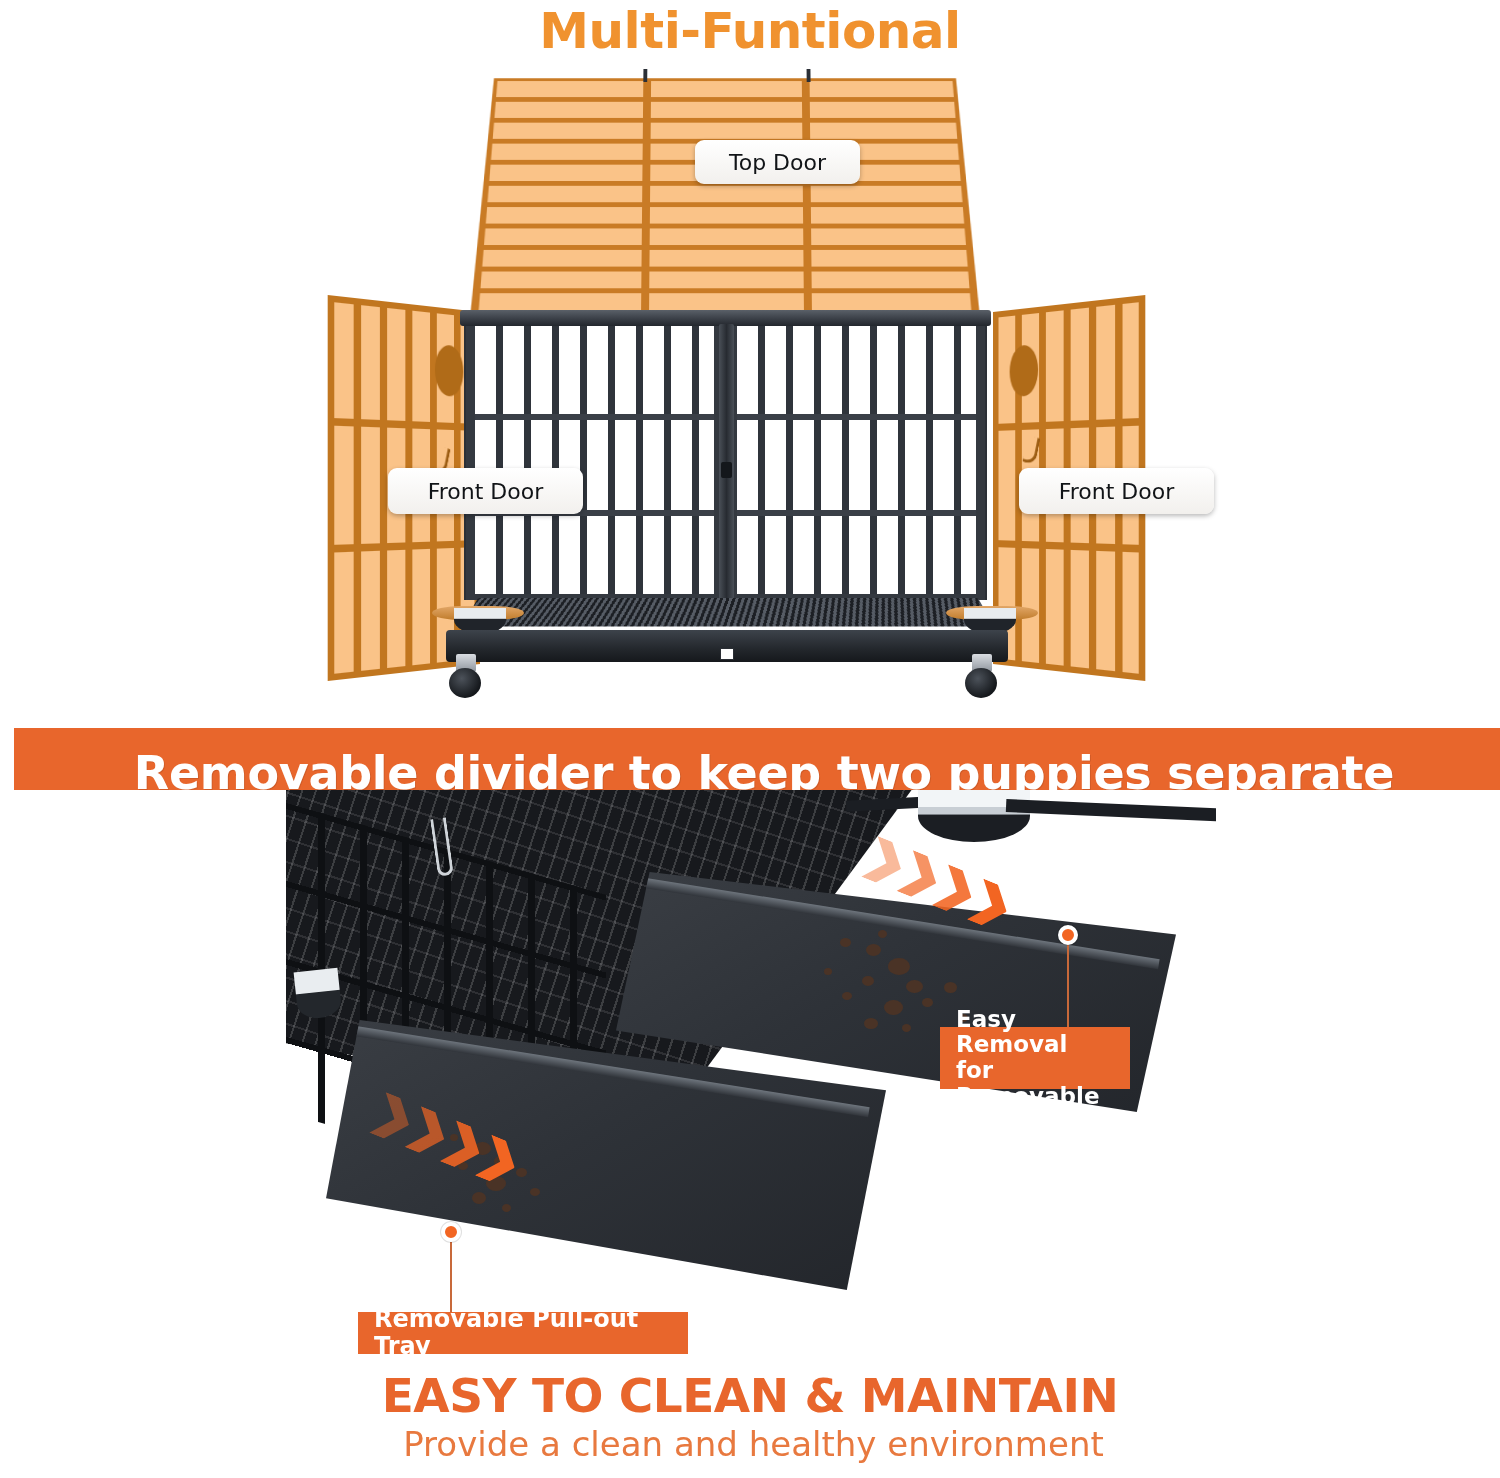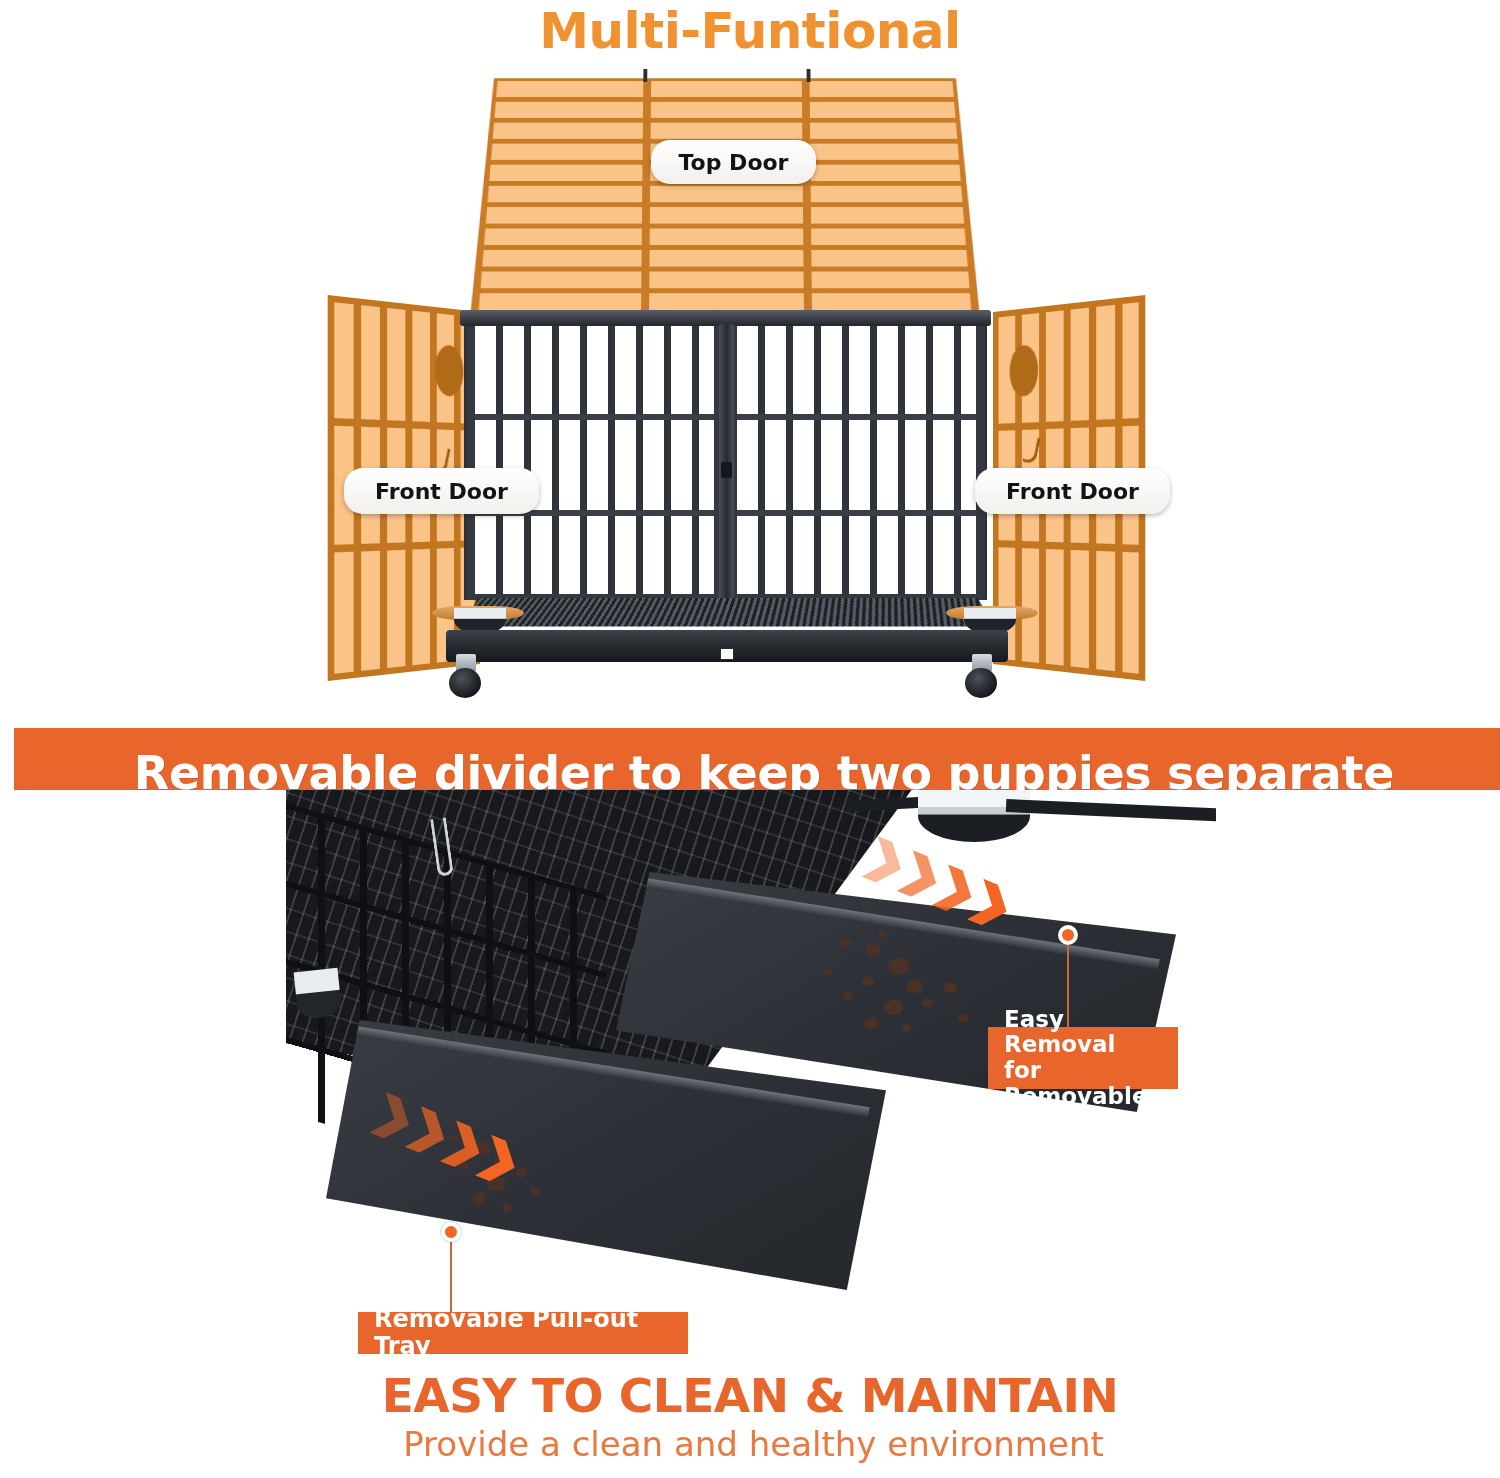--- a/index.html
+++ b/index.html
@@ -185,26 +185,27 @@
   #side-door-right { left:993px; transform: perspective(700px) rotateY(-24deg); transform-origin:0% 50%; }
   #side-door-left  .sd-knob { right:18px; top:36px; }
   #side-door-right .sd-knob { left:18px;  top:36px; }
   #side-door-left  .sd-hook { right:34px; top:136px; }
   #side-door-right .sd-hook { left:34px;  top:126px; }
 
   
   .pill {
     position:absolute;
     background:linear-gradient(to bottom,#ffffff,#f2f0ed);
-    border-radius:19px;
+    border-radius:9px;
     box-shadow:0 2px 5px rgba(0,0,0,.28);
-    color:#111417; font-weight:bold;
+    color:#111417; font-weight:normal;
     font-family:"DejaVu Sans", sans-serif;
     display:flex; align-items:center; justify-content:center;
     white-space:nowrap;
+    margin-left:44px;
   }
   #label-top-door   { left:651px; top:140px;  width:165px; height:44px; font-size:22px; }
   #label-front-door-left  { left:344px; top:468px; width:195px; height:46px; font-size:22px; }
   #label-front-door-right { left:975px; top:468px; width:195px; height:46px; font-size:22px; }
 
   
   #divider-banner {
     position:absolute; left:14px; top:700px; width:1500px; height:90px;
     background:#E8662C;
     display:flex; align-items:center; justify-content:center;margin-top:28px;
@@ -317,21 +318,21 @@
   #dot-pullout { left:441px; top:1222px; }
   #conn-pullout { left:450px; top:1242px; height:78px; }
 
   .orange-box {
     position:absolute; background:#E8662C;
     color:#ffffff; font-weight:bold;
     font-family:"DejaVu Sans", sans-serif;
     display:flex; flex-direction:column; justify-content:center;
     padding:8px 16px; line-height:1.12;
   }
-  #label-easy-removal { left:988px; top:1027px; width:190px; height:62px; font-size:23px; }
+  #label-easy-removal { left:940px; top:1027px; width:190px; height:62px; font-size:23px; }
   #label-pullout-tray {
     left:358px; top:1312px; width:330px; height:42px; font-size:24px;
     flex-direction:row; align-items:center; justify-content:center;
   }
 
   
   #footer-heading {
     position:absolute; left:0; top:1368px; width:1500px; text-align:center;
     color:#E8662C; font-size:47px; font-weight:bold;
     font-family:"DejaVu Sans", sans-serif; letter-spacing:-0.5px;

